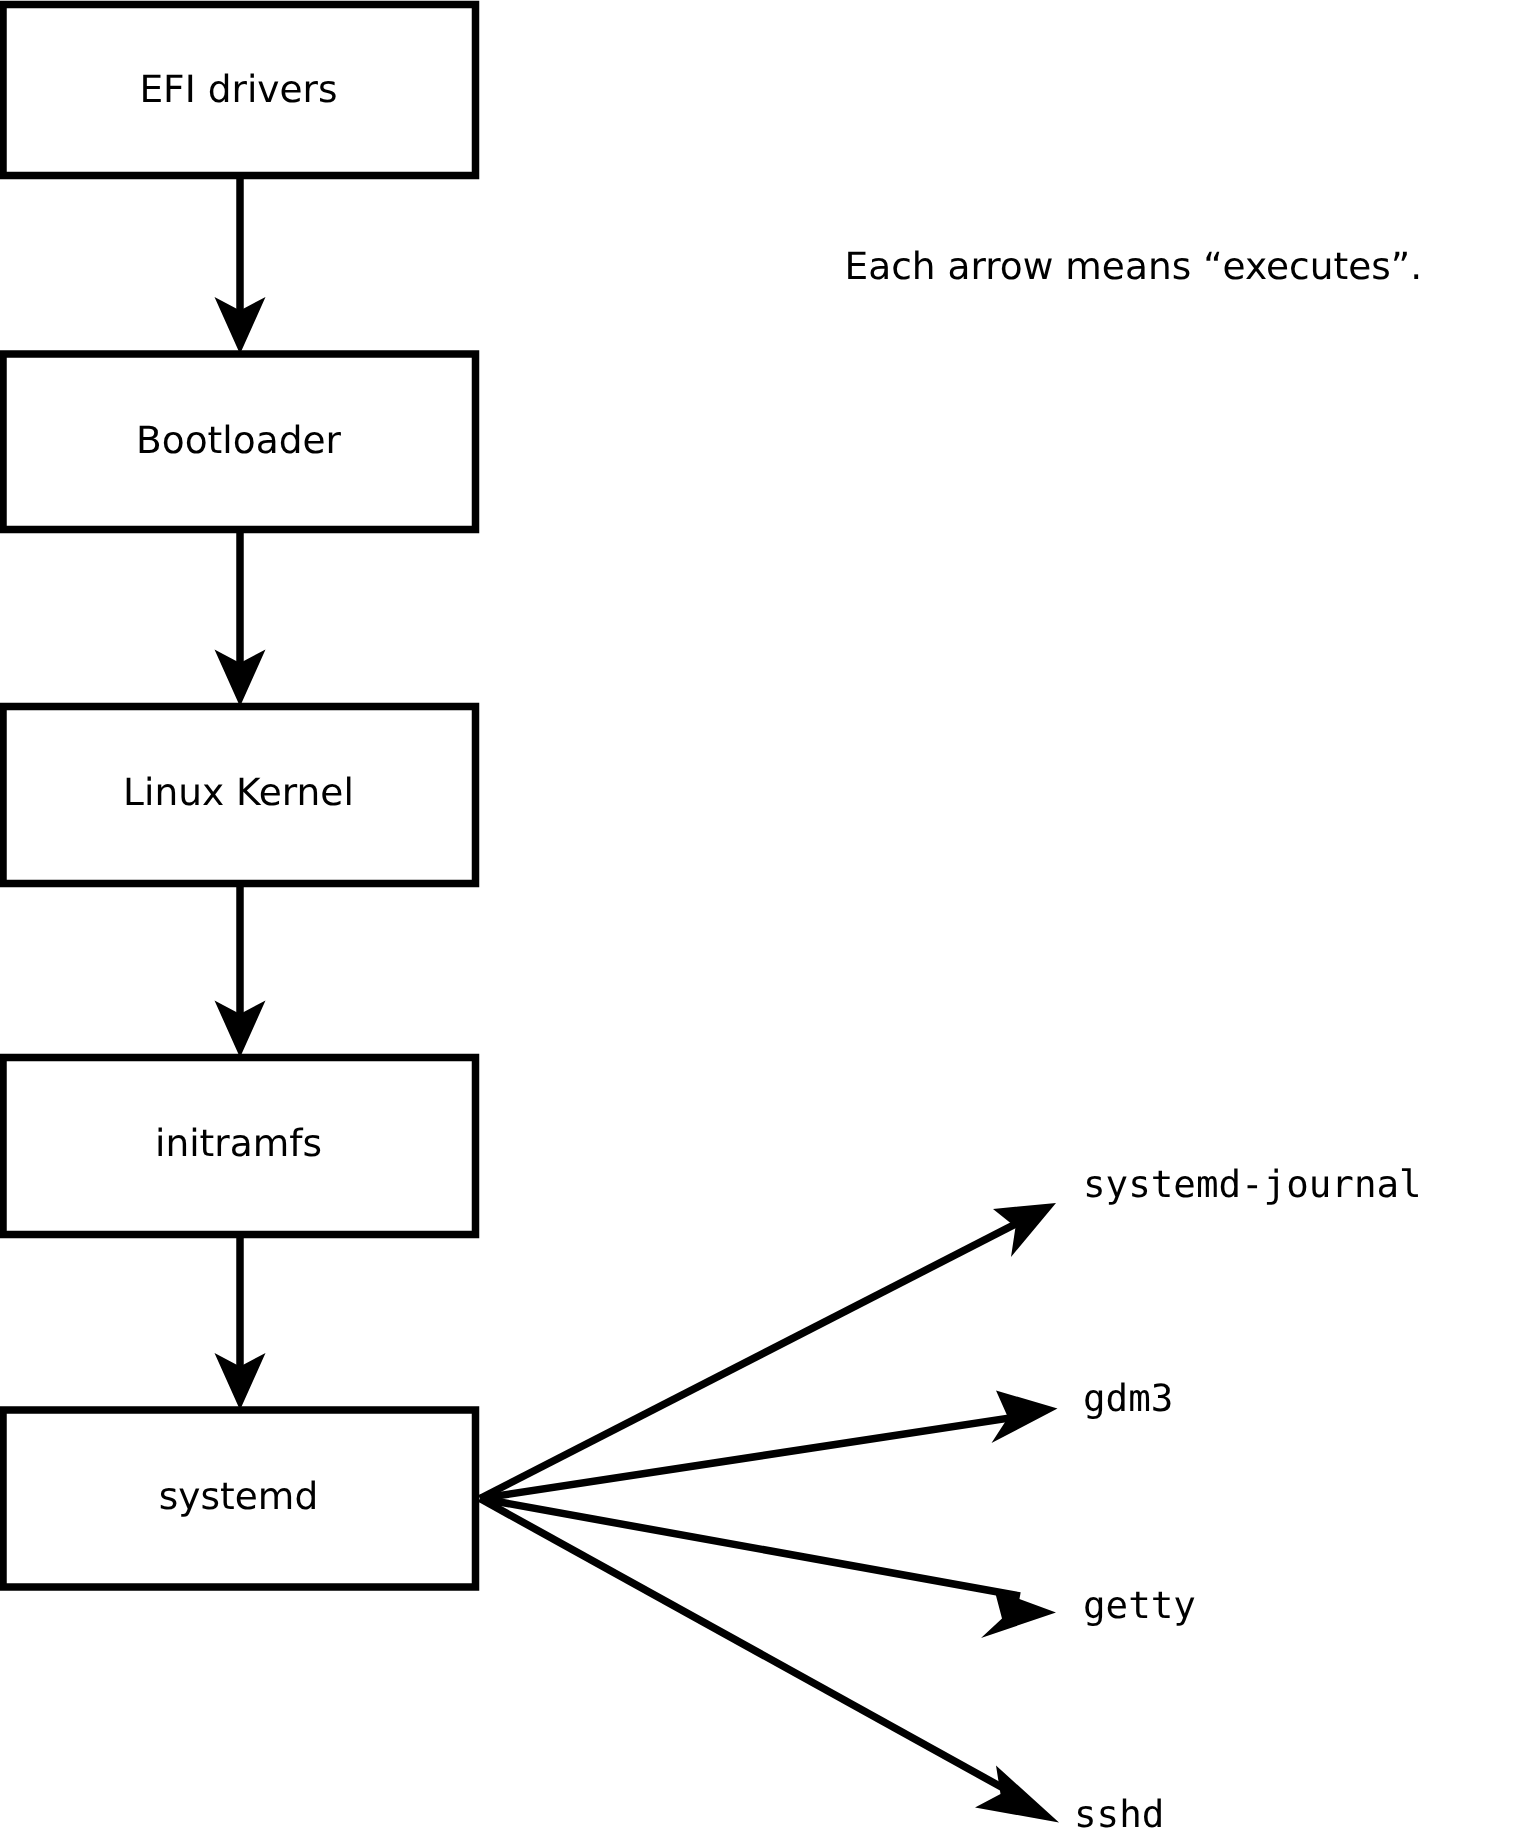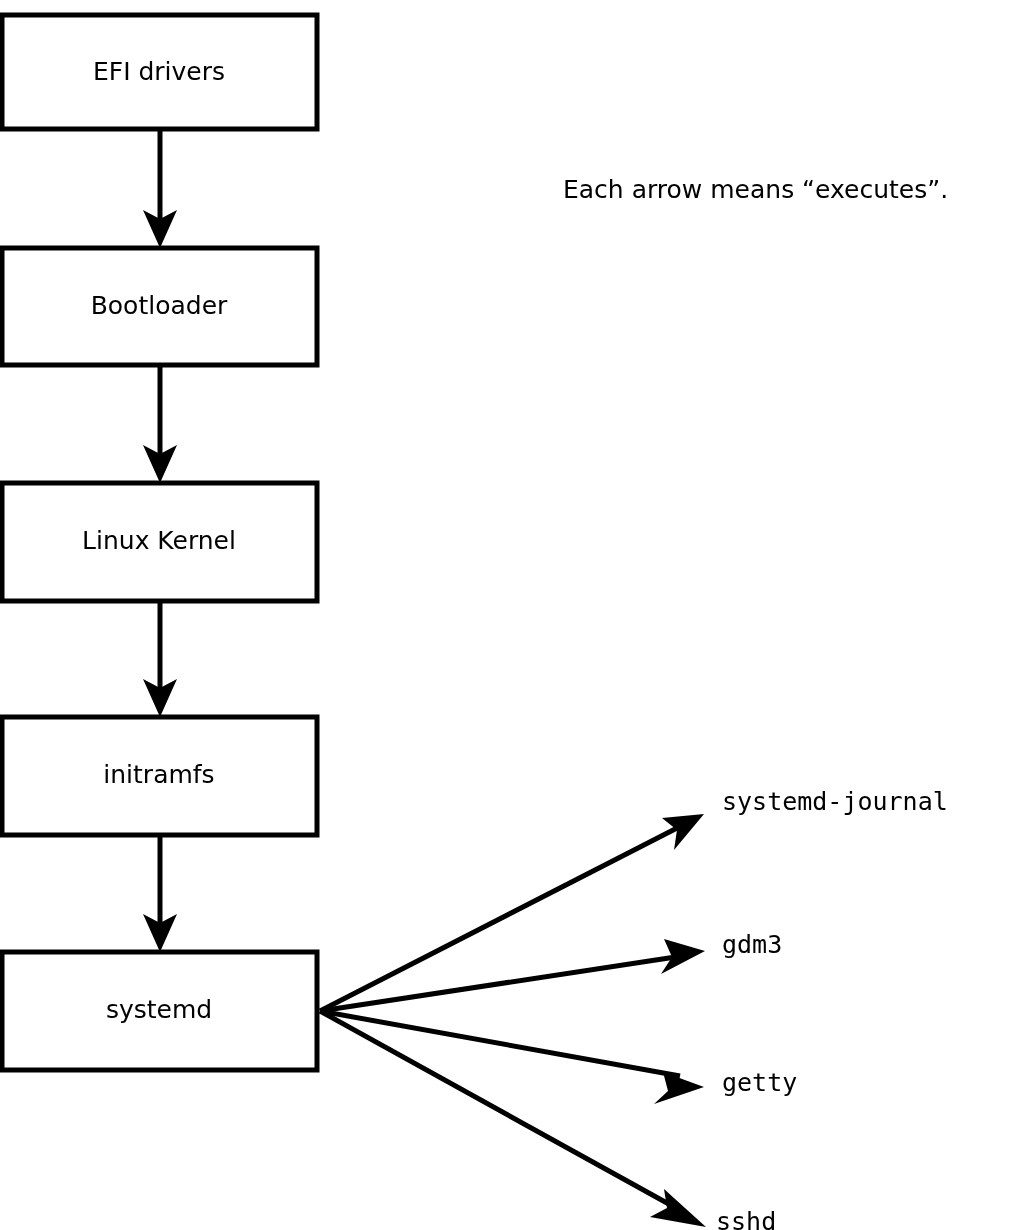--- a/index.html
+++ b/index.html
@@ -12,21 +12,21 @@
     width: 1023px;
     height: 1230px;
     position: relative;
     overflow: hidden;
     font-family: "DejaVu Sans", sans-serif;
     color: #000000;
   }
   #canvas {
     position: absolute;
     left: 0;
-    top: 12px;
+    top: 0;
     width: 1023px;
     height: 1000px;
   }
   svg.diagram {
     position: absolute;
     left: 0;
     top: 0;
     width: 1023px;
     height: 1230px;
     display: block;

